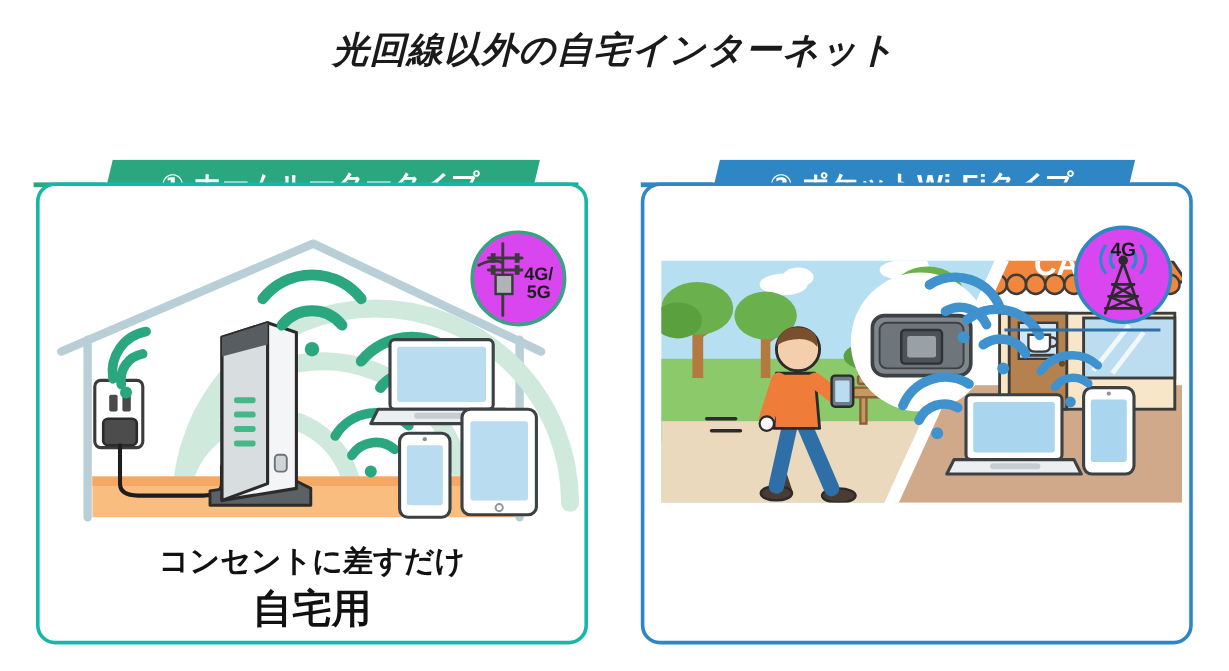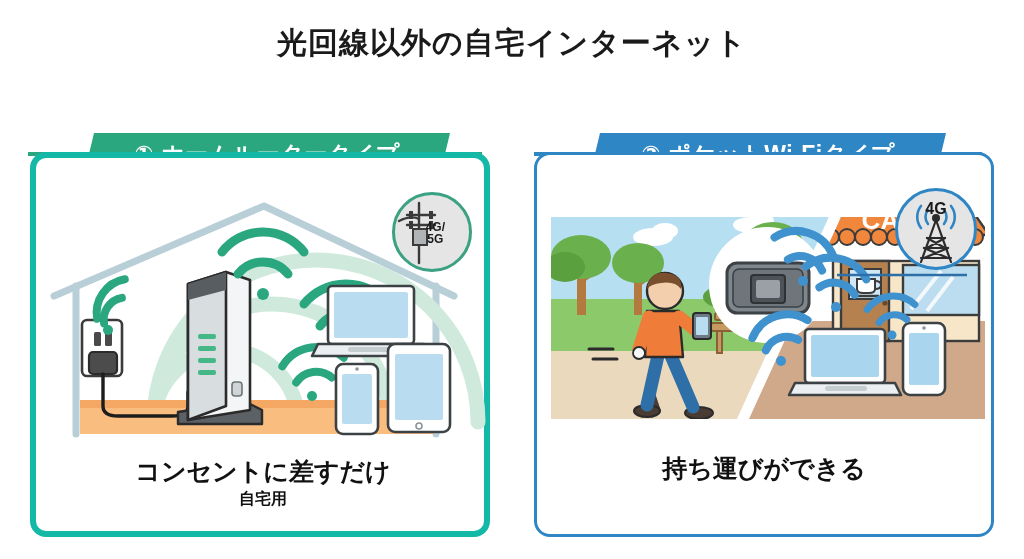--- a/index.html
+++ b/index.html
@@ -11,29 +11,29 @@
   }
   .page { position: relative; width: 1024px; height: 559px; background: #fff; }
 
   
   .title-block {
     position: absolute; left: 0; top: 22px; width: 1024px;
     text-align: center;
   }
   .title-line {
     font-size: 30px; font-weight: bold; color: #1a1a1a;
-    letter-spacing: 1px; line-height: 1.38;
+    letter-spacing: 1px; line-height: 1.38; font-style: italic;
   }
 
   
   .card {
     position: absolute; top: 152px; width: 460px; height: 385px;
     border-radius: 16px; background: #ffffff;
   }
-  .card.left  { left: 30px;  border: 6px solid #14b8a6; padding-left: 32px; }
+  .card.left  { left: 30px;  border: 3px solid #14b8a6; padding-left: 32px; }
   .card.right { left: 534px; border: 3px solid #2f86c4; }
 
   
   .ribbon {
     position: absolute; top: 133px; height: 42px;
     display: flex; align-items: center; justify-content: center;
     color: #ffffff; font-size: 23px; font-weight: bold; letter-spacing: .5px;
     padding: 0 26px;
     clip-path: polygon(10px 0, 100% 0, calc(100% - 10px) 100%, 0 100%);
   }
@@ -52,34 +52,34 @@
     position: absolute; left: 0; top: 26px; width: 454px; height: 262px;
     overflow: hidden;
   }
 
   
   .caption {
     position: absolute; left: 0; width: 454px; top: 296px;
     text-align: center; color: #111;
   }
   .caption .c1 { font-size: 25px; font-weight: bold; line-height: 1.36; }
-  .caption .c2 { font-size: 16px; font-weight: bold; line-height: 1.36; }
+  .caption .c2 { font-size: 33px; font-weight: bold; line-height: 1.36; }
 
   
   .badge {
-    position: absolute; border-radius: 50%; background: #e5e5e5;
-    display: flex; align-items: center; justify-content: center;
+    position: absolute; border-radius: 50%; background: #d946ef;
+    display: flex; align-items: flex-start; justify-content: center;
   }
   .badge.green { left: 392px; top: 192px; width: 80px; height: 80px; border: 3px solid #3aa183; }
   .badge.blue  { left: 895px; top: 188px; width: 82px; height: 82px; border: 3px solid #2f86c4; }
   .badge-text {
     position: absolute; font-weight: bold; color: #1a1a1a; text-align: center;
     line-height: 1.02;
   }
-  .badge.green .badge-text { font-size: 12px; right: 24px; top: 26px; }
+  .badge.green .badge-text { font-size: 15px; right: 8px; top: 26px; }
   .badge.blue  .badge-text { font-size: 16px; left: 0; right: 0; top: 10px; }
 
   svg { display: block; }
 </style>
 </head>
 <body>
 
 <div class="page">
 
   <div class="title-block">
@@ -360,21 +360,20 @@
           <path d="M 330 126 A 32 32 0 0 1 378 126" transform="rotate(-6 354 126)"></path>
           <path d="M 342 140 A 19 19 0 0 1 370 140" transform="rotate(-6 356 140)"></path>
           <circle cx="355" cy="154" r="4.5" fill="#3f92ce" stroke="none"></circle>
         </g>
 
         <path d="M 300 94 L 430 94" stroke="#2f6fa8" stroke-width="2.4" fill="none"></path>
       </svg>
     </div>
 
     <div class="caption">
-      <div class="c1">持ち運びができる</div>
     </div>
   </div>
 
   <div class="badge blue">
     <svg width="74" height="74" viewBox="0 0 74 74">
       <g fill="none" stroke="#2b2b2b" stroke-width="2.2" stroke-linecap="round">
         <path d="M 37 28 L 22 70 M 37 28 L 52 70"></path>
         <path d="M 28 46 L 46 46 M 25 56 L 49 56 M 22 66 L 52 66"></path>
         <path d="M 28 46 L 46 56 M 46 46 L 28 56 M 25 56 L 49 66 M 49 56 L 25 66"></path>
       </g>

